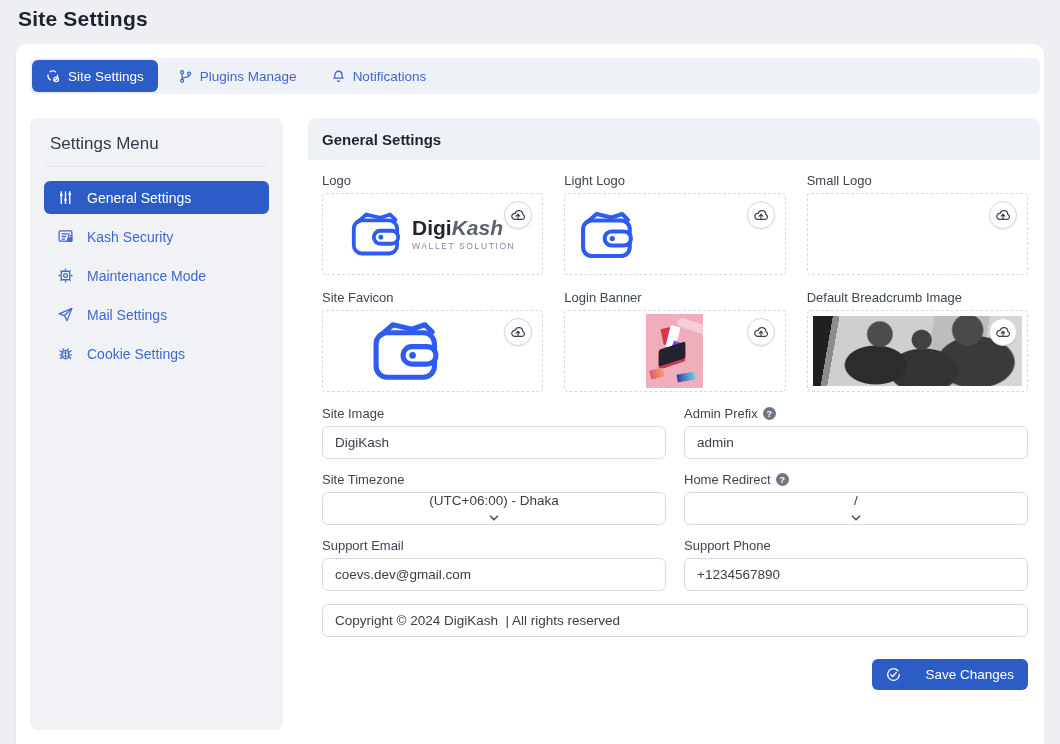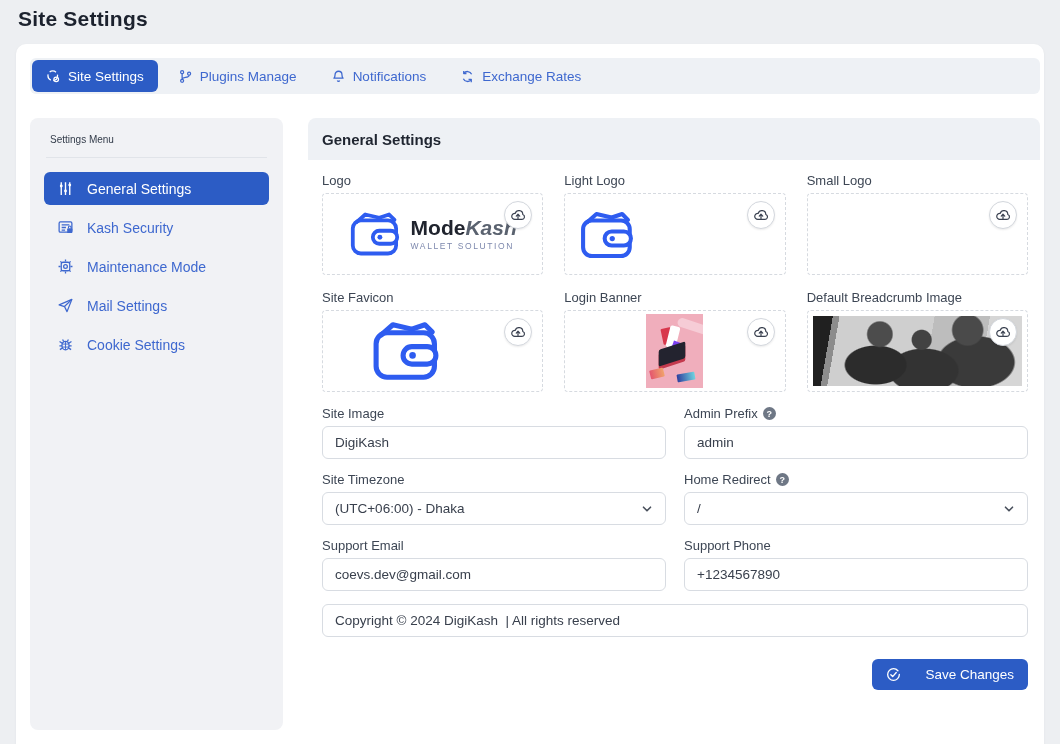--- a/index.html
+++ b/index.html
@@ -32,21 +32,21 @@
     font-size:13.5px; color:#3e68cf; cursor:pointer; white-space:nowrap;
   }
   .tab.active { background:#2c5cc5; color:#ffffff; }
   .tab svg { width:15px; height:15px; flex:0 0 auto; }
   
   .sidebar {
     position:absolute; left:30px; top:118px; width:253px; height:612px;
     background:#f1f2f5; border-radius:8px;
   }
   .sidebar-title {
-    padding:16px 20px 12px 20px; font-size:10px; color:#333c4a;
+    padding:16px 20px 12px 20px; font-size:17px; color:#333c4a;
   }
   .sidebar-divider { height:1px; background:#e1e4e9; margin:0 16px; }
   .menu { padding:14px 14px; display:flex; flex-direction:column; gap:6px; }
   .menu-item {
     display:flex; align-items:center; gap:13px;
     height:33px; padding:0 13px; border-radius:6px;
     font-size:14px; color:#3e68cf; cursor:pointer;
   }
   .menu-item.active { background:#2c5cc5; color:#ffffff; }
   .menu-item svg { width:17px; height:17px; flex:0 0 auto; }
@@ -107,21 +107,21 @@
       linear-gradient(100deg, #202020 0 9%, #8c8c8c 9% 12%, #cfcfcf 12% 55%, #bdbdbd 55% 80%, #d6d6d6 80%);
   }
   
   .field-grid { display:grid; grid-template-columns:344px 344px; column-gap:18px; row-gap:13px; }
   .field-full { grid-column:1 / 3; }
   .text-input, .select-box {
     width:100%; height:33px; border:1px solid #d8dce2; border-radius:6px;
     background:#fff; font-family:"Liberation Sans", sans-serif;
     font-size:13.5px; color:#39404d; padding:0 12px; outline:none;
   }
-  .select-box { display:flex; align-items:center; justify-content:space-between; cursor:pointer; }
+  .select-box { display:flex; align-items:center; justify-content:space-between; cursor:pointer;flex-direction:column; }
   .select-box svg { width:12px; height:12px; color:#49505c; }
   .help-dot {
     width:13px; height:13px; border-radius:50%; background:#6e7785; color:#fff;
     font-size:9px; font-weight:700; display:inline-flex; align-items:center; justify-content:center;
     cursor:pointer;
   }
   
   .panel-footer { display:flex; justify-content:flex-end; padding:22px 0 14px 0; background:#fff; }
   .save-btn {
     display:flex; align-items:center; gap:24px; height:31px; padding:0 14px;
@@ -155,28 +155,20 @@
       <path d="M5.5 6.2 v7.6 M14.8 8.2 c0 4 -9.3 2 -9.3 5.6"></path>
     </svg>
     <span>Plugins Manage</span>
   </div>
   <div class="tab">
     <svg viewBox="0 0 20 20" fill="none" stroke="currentColor" stroke-width="1.7">
       <path d="M10 3 a4.6 4.6 0 0 1 4.6 4.6 c0 3.4 1.5 4.6 1.5 4.6 H3.9 c0 0 1.5-1.2 1.5-4.6 A4.6 4.6 0 0 1 10 3 Z" stroke-linejoin="round"></path>
       <path d="M8.5 15.4 a1.6 1.6 0 0 0 3 0"></path>
     </svg>
     <span>Notifications</span>
-  </div>
-  <div class="tab">
-    <svg viewBox="0 0 20 20" fill="none" stroke="currentColor" stroke-width="1.7">
-      <path d="M15.5 7 a6 6 0 0 0 -10.5 -1"></path>
-      <path d="M4.5 13 a6 6 0 0 0 10.5 1"></path>
-      <path d="M5 2.5 v3.6 h3.6 M15 17.5 v-3.6 h-3.6" stroke-linejoin="round"></path>
-    </svg>
-    <span>Exchange Rates</span>
   </div>
 </div>
 
 <div class="sidebar">
   <div class="sidebar-title">Settings Menu</div>
   <div class="sidebar-divider"></div>
   <div class="menu">
     <div class="menu-item active">
       <svg viewBox="0 0 20 20" fill="none" stroke="currentColor" stroke-width="1.6">
         <path d="M5 2.5 v15 M10 2.5 v15 M15 2.5 v15"></path>
@@ -234,21 +226,21 @@
         <div class="field-label">Logo</div>
         <div class="upload-box">
           <div class="logo-row">
             <svg class="wallet-svg" width="52" height="48" viewBox="0 0 96 84" fill="none" stroke="#2e5cf0" stroke-width="7" stroke-linecap="round" stroke-linejoin="round">
               <path d="M14 20 L30 6 L56 12 L74 6 L84 16"></path>
               <rect x="7" y="17" width="80" height="61" rx="15"></rect>
               <rect x="44" y="36" width="45" height="24" rx="12" fill="#ffffff"></rect>
               <circle cx="57" cy="48" r="4.5" fill="#2e5cf0" stroke="none"></circle>
             </svg>
             <div class="brand-text">
-              <div class="brand-name"><span class="w1">Mode</span><span class="w2">Kash</span></div>
+              <div class="brand-name"><span class="w1">Digi</span><span class="w2">Kash</span></div>
               <div class="brand-tagline">WALLET SOLUTION</div>
             </div>
           </div>
           <div class="upload-badge">
             <svg viewBox="0 0 20 20" fill="none" stroke="currentColor" stroke-width="1.5" stroke-linecap="round" stroke-linejoin="round">
               <path d="M6 15.5 a3.8 3.8 0 1 1 .6-7.55 A4.8 4.8 0 0 1 16 9.3 a3.2 3.2 0 0 1 -1 6.2 Z"></path>
               <path d="M10 14.5 V9.5 M7.8 11.3 L10 9 L12.2 11.3"></path>
             </svg>
           </div>
         </div>

